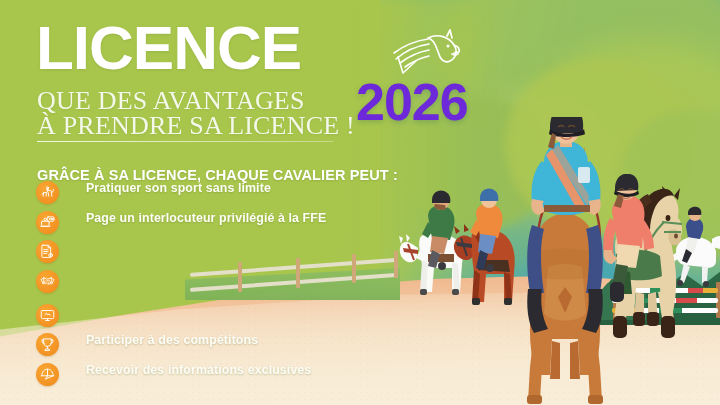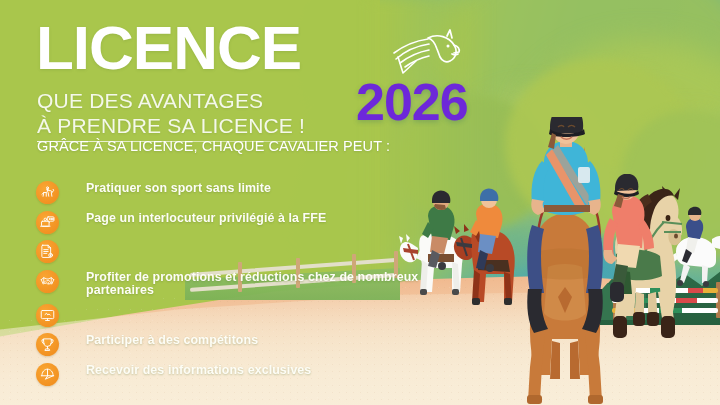--- a/index.html
+++ b/index.html
@@ -105,31 +105,32 @@
   .content { position:absolute; left:0; top:0; width:430px; height:405px; }
 
   .title {
     position:absolute; left:36px; top:17px;
     font-size:62px; line-height:62px; font-weight:bold;
     color:#ffffff; letter-spacing:-1px;
     text-shadow:0 1px 3px rgba(80,110,40,.18);
   }
   .subtitle {
     position:absolute; left:37px; top:89px;
-    font-size:21px; line-height:24.5px;
+    font-size:26px; line-height:24.5px;
     color:#f4f8ea; font-weight:300; letter-spacing:.2px;
     text-shadow:0 1px 2px rgba(80,110,40,.15);
+    font-family:Liberation Serif, serif;
   }
   .divider {
     position:absolute; left:37px; top:141px; width:296px; height:1px;
     background:linear-gradient(90deg, rgba(255,255,255,.85) 0%, rgba(255,255,255,.35) 100%);
   }
   .lead {
-    position:absolute; left:37px; top:138px;
-    font-size:14.5px; font-weight:normal; color:#ffffff;
+    position:absolute; left:37px; top:167px;
+    font-size:14.5px; font-weight:bold; color:#ffffff;
     letter-spacing:.1px;
     text-shadow:0 1px 2px rgba(80,110,40,.25);
   }
 
   .benefits { position:absolute; left:36px; top:181px; width:400px; }
   .benefit { position:relative; height:29.6px; }
   .benefit.two-line { height:34px; }
   .bicon {
     position:absolute; left:0; top:0;
     width:23px; height:23px; border-radius:50%;
@@ -466,21 +467,20 @@
         <span class="bicon">
           <svg width="15" height="15" viewBox="0 0 24 24" fill="none" stroke="#fff" stroke-width="1.4" stroke-linecap="round" stroke-linejoin="round">
             <path d="M2 9 L6 6 L11 8 L13 8 L18 6 L22 9"></path>
             <path d="M6 6 L6 15 M18 6 L18 15"></path>
             <path d="M9 11 L7 13 a1.4 1.4 0 0 0 2 2 l1 -1"></path>
             <path d="M10 14 l2 2 a1.3 1.3 0 0 0 2 -1.8"></path>
             <path d="M13 14 l2 1.6 a1.3 1.3 0 0 0 2 -1.8 L14 10 L11 11"></path>
             <path d="M2 9 L5 16 M22 9 L19 16"></path>
           </svg>
         </span>
-        <span class="btext">Profiter de promotions et réductions chez de nombreux partenaires</span>
       </div>
 
       <div class="benefit">
         <span class="bicon">
           <svg width="15" height="15" viewBox="0 0 24 24" fill="none" stroke="#fff" stroke-width="1.5" stroke-linecap="round" stroke-linejoin="round">
             <rect x="2" y="4" width="20" height="13" rx="1.8"></rect>
             <path d="M9 20 h6 M12 17 v3"></path>
             <path d="M8 10.5 l2.5 -2 l2 2.6 l2 -1.6 l2 2"></path>
           </svg>
         </span>

